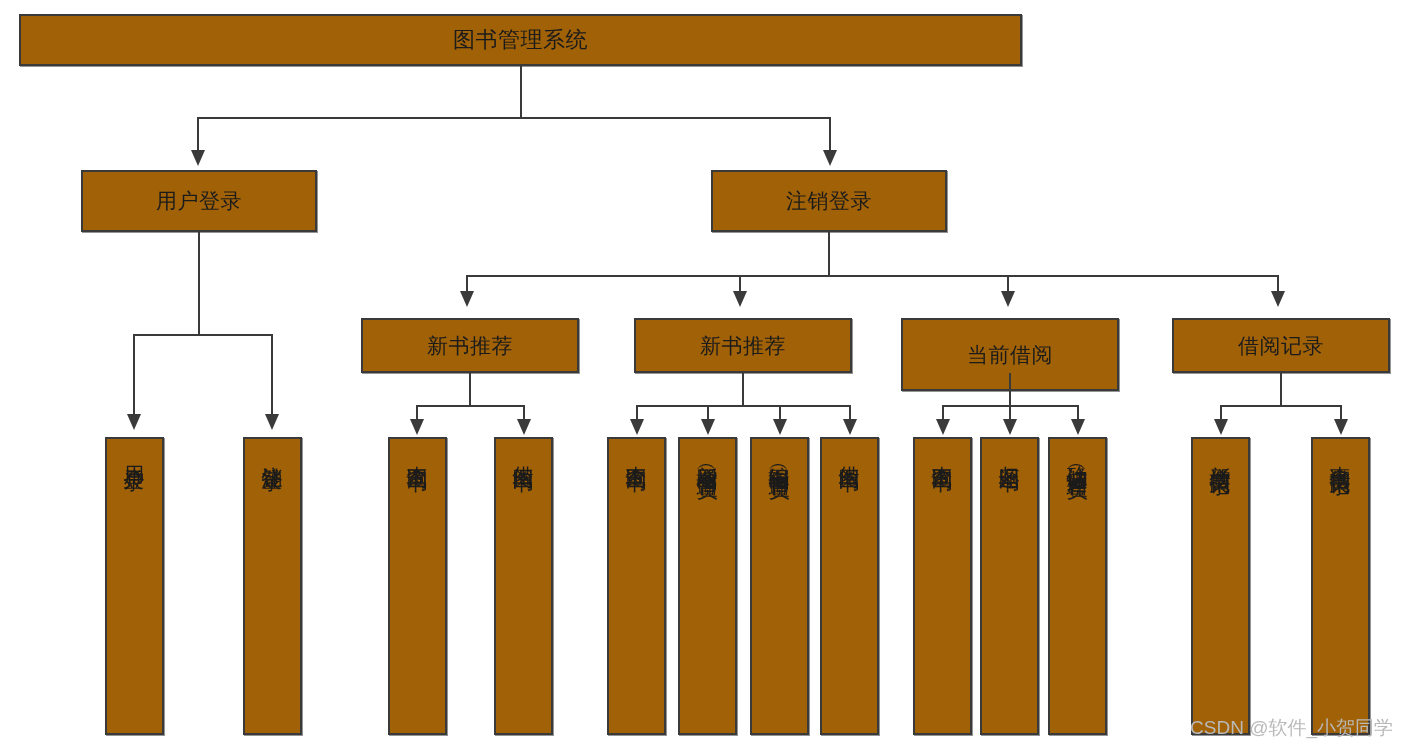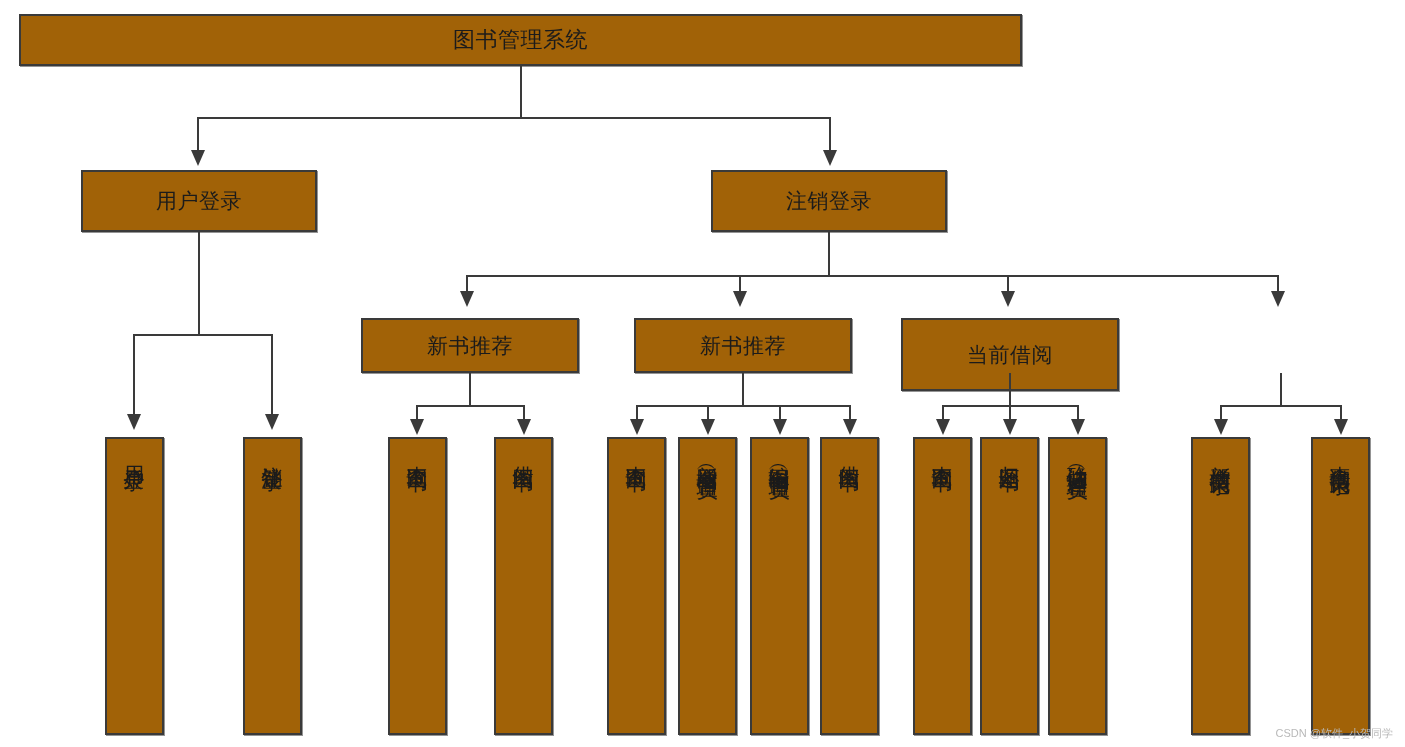--- a/index.html
+++ b/index.html
@@ -61,21 +61,21 @@
     border-left: 7px solid transparent;
     border-right: 7px solid transparent;
     border-top: 16px solid #3a3a3a;
   }
 
   
   #watermark {
     position: absolute;
     right: 12px;
     bottom: 6px;
-    font-size: 11px;
+    font-size: 19px;
     color: #b9b9b9;
     white-space: nowrap;
     user-select: none;
   }
 </style>
 </head>
 <body>
 
 <div id="canvas">
 
@@ -119,20 +119,23 @@
 
   <div class="node h" style="left:361px; top:318px; width:218px; height:55px;">
     <span>新书推荐</span>
   </div>
   <div class="node h" style="left:634px; top:318px; width:218px; height:55px;">
     <span>新书推荐</span>
   </div>
   <div class="node h" style="left:901px; top:318px; width:218px; height:73px;">
     <span>当前借阅</span>
   </div>
+  <div class="node h" style="left:1172px; top:318px; width:218px; height:55px;">
+    <span>借阅记录</span>
+  </div>
 
   <div class="ln v" style="left:469px; top:373px; width:2px; height:33px;"></div>
   <div class="ln h" style="left:416px; top:405px; width:108px;"></div>
   <div class="ln v" style="left:416px; top:405px; height:17px;"></div>
   <div class="arrow" style="left:410px; top:419px;"></div>
   <div class="ln v" style="left:523px; top:405px; height:17px;"></div>
   <div class="arrow" style="left:517px; top:419px;"></div>
 
   <div class="ln v" style="left:742px; top:373px; height:33px;"></div>
   <div class="ln h" style="left:636px; top:405px; width:215px;"></div>

